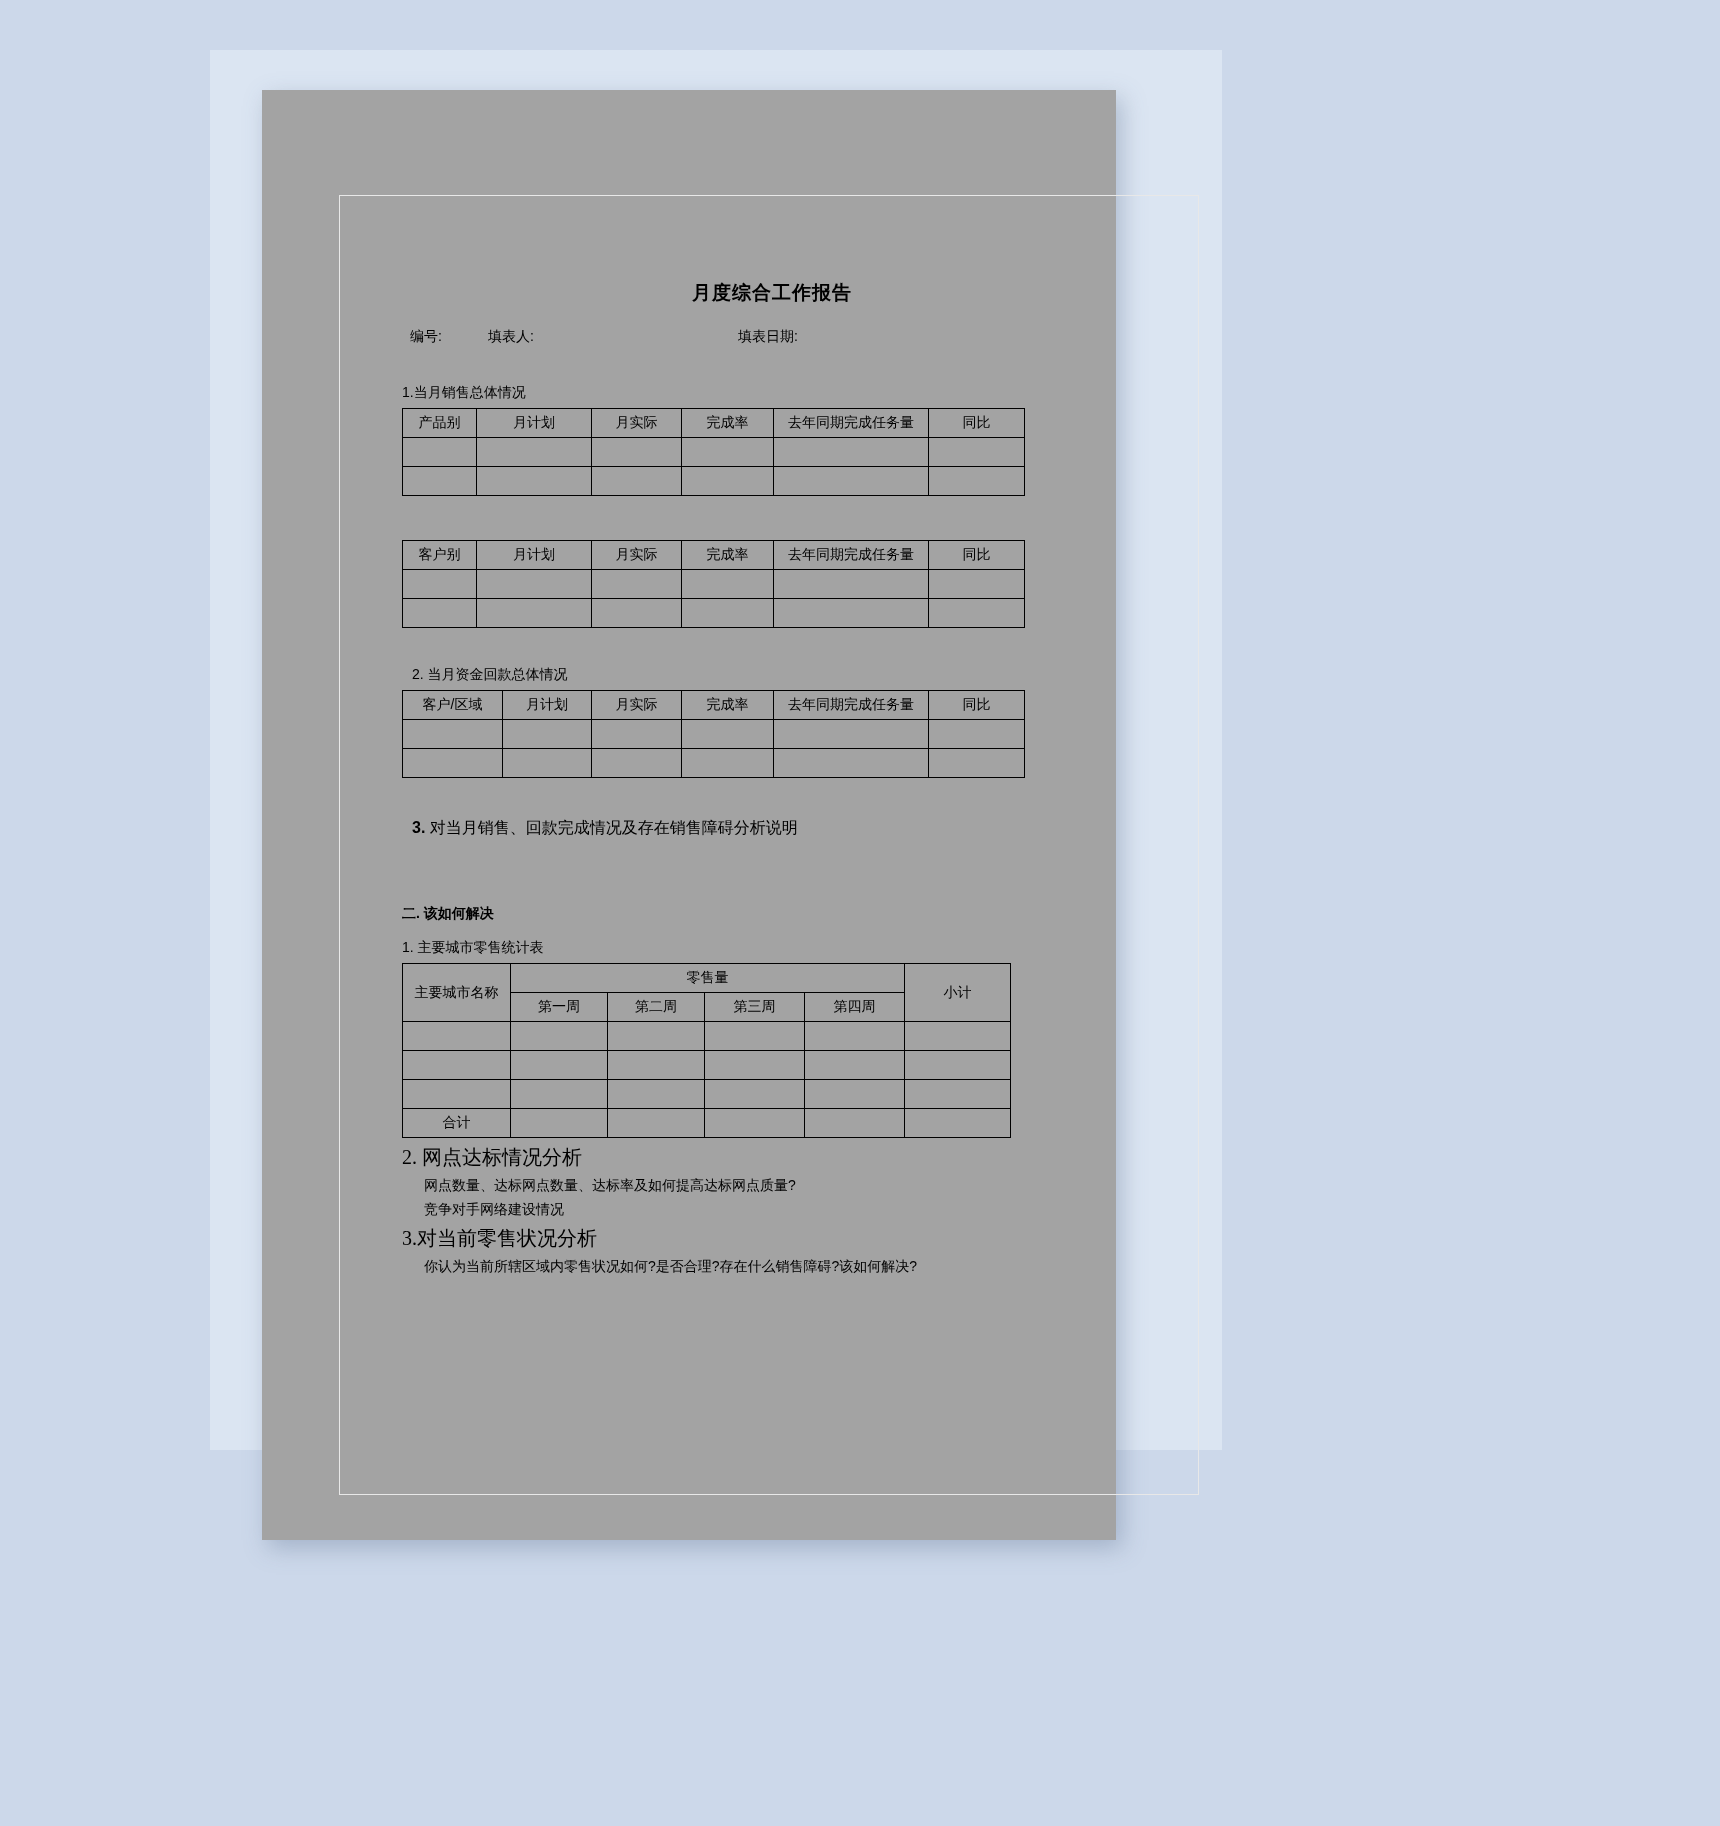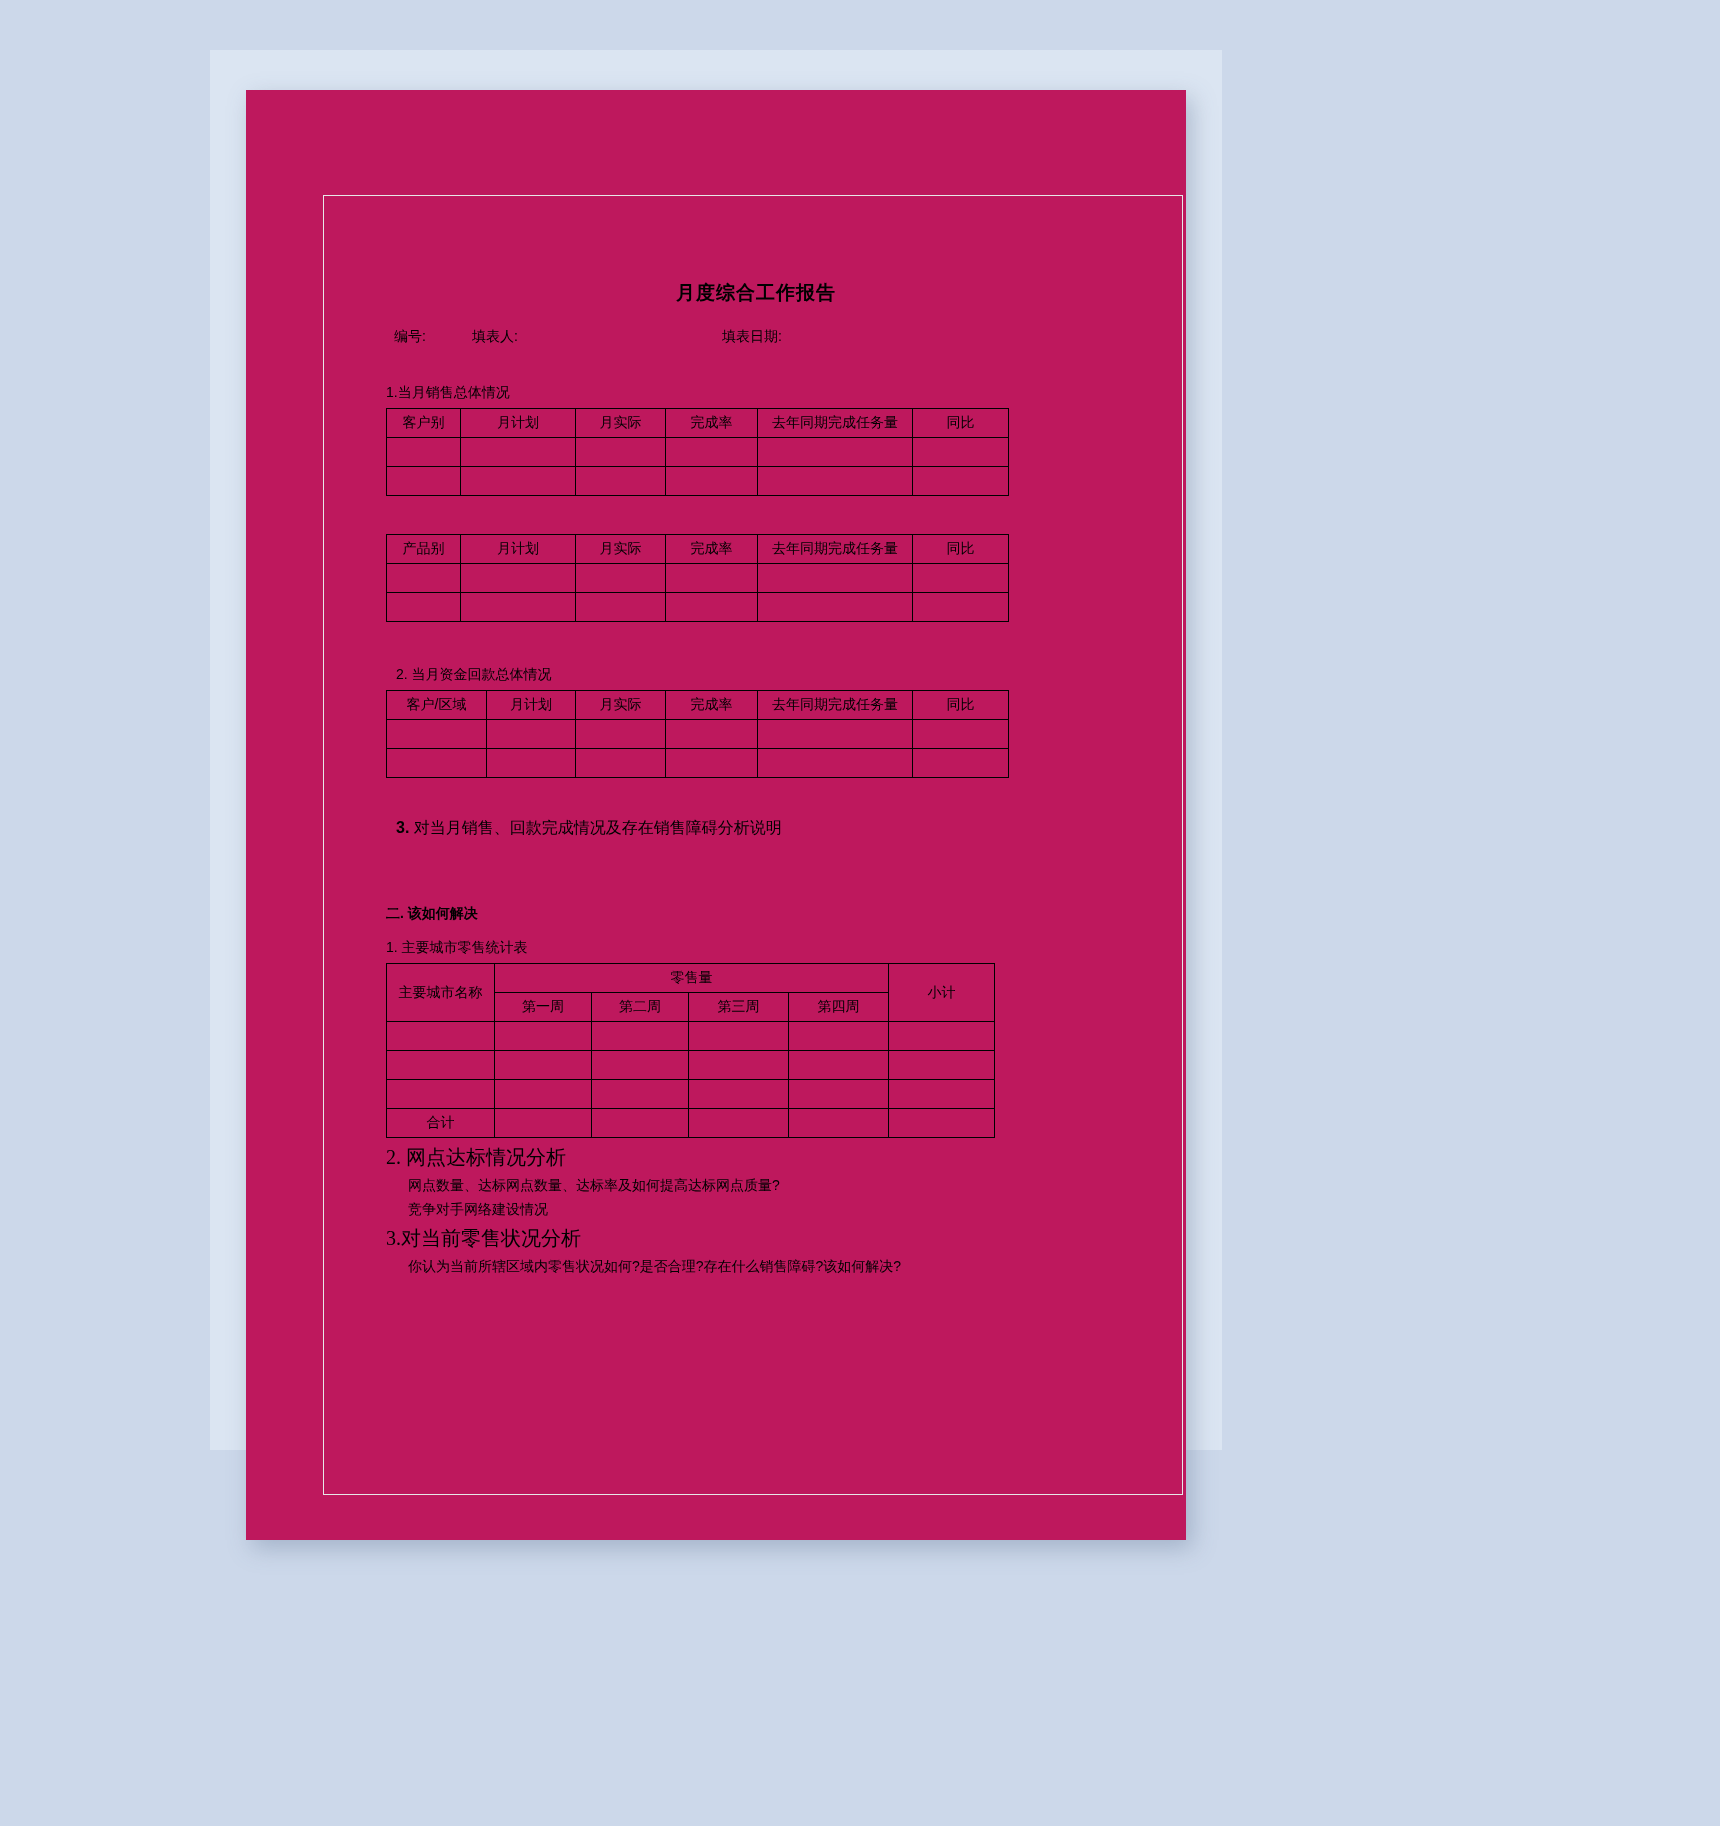--- a/index.html
+++ b/index.html
@@ -23,25 +23,25 @@
     position: absolute;
     left: 210px;
     top: 50px;
     width: 1012px;
     height: 1400px;
     background: #dbe5f2;
   }
   
   .sheet-front {
     position: absolute;
-    left: 246px;
+    left: 262px;
     top: 90px;
-    width: 940px;
+    width: 854px;
     height: 1450px;
-    background: #be185d;
+    background: #a3a3a3;
     box-shadow: 6px 8px 22px rgba(90,110,140,0.35);
   }
   .page-border {
     position: absolute;
     left: 77px;
     top: 105px;
     width: 860px;
     height: 1300px;
     border: 1px solid #e8e8e8;
     box-sizing: border-box;
@@ -131,20 +131,57 @@
 
       <h1 class="doc-title">月度综合工作报告</h1>
 
       <div class="meta-row">
         <span class="meta-no">编号:</span>
         <span class="meta-filler">填表人:</span>
         <span class="meta-date">填表日期:</span>
       </div>
 
       <div class="sub-h">1.当月销售总体情况</div>
+
+      <table class="grid t-sales">
+        <colgroup>
+          <col style="width:74px">
+            <col style="width:115px">
+            <col style="width:90px">
+          <col style="width:92px">
+            <col style="width:155px">
+            <col style="width:96px">
+        </colgroup>
+        <tbody>
+            <tr>
+          <th>产品别</th>
+          <th>月计划</th>
+          <th>月实际</th>
+          <th>完成率</th>
+          <th>去年同期完成任务量</th>
+          <th>同比</th>
+        </tr>
+        <tr>
+          <td></td>
+          <td></td>
+          <td></td>
+          <td></td>
+          <td></td>
+          <td></td>
+        </tr>
+        <tr>
+          <td></td>
+          <td></td>
+          <td></td>
+          <td></td>
+          <td></td>
+          <td></td>
+        </tr>
+      </tbody>
+        </table>
 
       <table class="grid t-cust">
         <colgroup>
           <col style="width:74px">
             <col style="width:115px">
             <col style="width:90px">
           <col style="width:92px">
             <col style="width:155px">
             <col style="width:96px">
         </colgroup>
@@ -169,57 +206,20 @@
           <td></td>
           <td></td>
           <td></td>
           <td></td>
           <td></td>
           <td></td>
         </tr>
       </tbody>
         </table>
 
-      <table class="grid t-sales">
-        <colgroup>
-          <col style="width:74px">
-            <col style="width:115px">
-            <col style="width:90px">
-          <col style="width:92px">
-            <col style="width:155px">
-            <col style="width:96px">
-        </colgroup>
-        <tbody>
-            <tr>
-          <th>产品别</th>
-          <th>月计划</th>
-          <th>月实际</th>
-          <th>完成率</th>
-          <th>去年同期完成任务量</th>
-          <th>同比</th>
-        </tr>
-        <tr>
-          <td></td>
-          <td></td>
-          <td></td>
-          <td></td>
-          <td></td>
-          <td></td>
-        </tr>
-        <tr>
-          <td></td>
-          <td></td>
-          <td></td>
-          <td></td>
-          <td></td>
-          <td></td>
-        </tr>
-      </tbody>
-        </table>
-
       <div class="sub-h-indent">2.  当月资金回款总体情况</div>
 
       <table class="grid t-fund">
         <colgroup>
           <col style="width:100px">
             <col style="width:89px">
             <col style="width:90px">
           <col style="width:92px">
             <col style="width:155px">
             <col style="width:96px">

